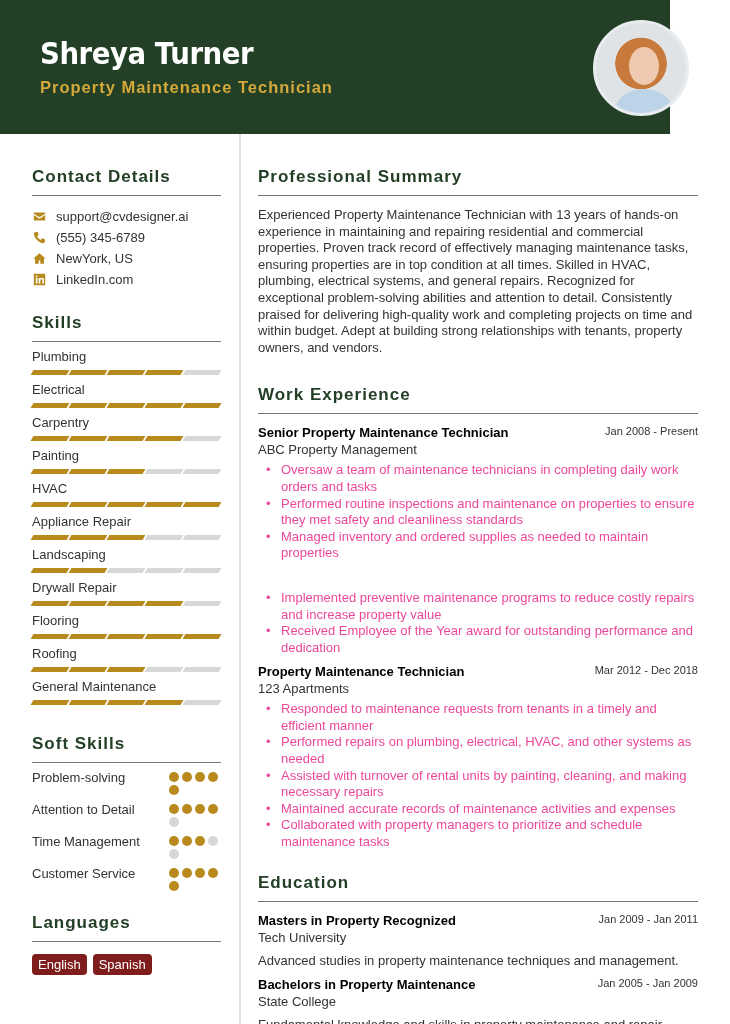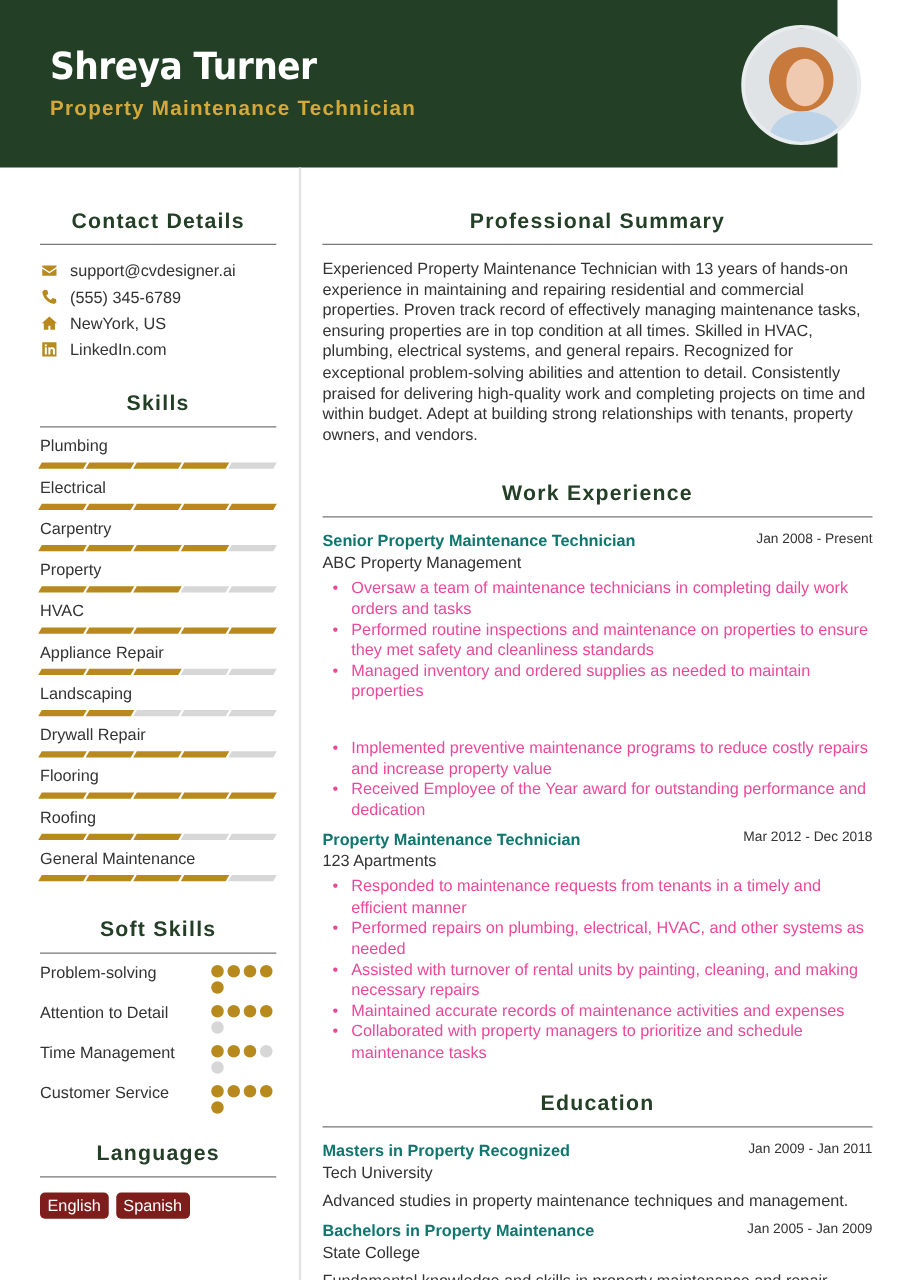--- a/index.html
+++ b/index.html
@@ -11,21 +11,21 @@
   .role { position:absolute; left:40px; top:78px; font-size:16.5px; color:#d4a93a; font-weight:bold; letter-spacing:1px; }
   .photo { position:absolute; left:593px; top:20px; width:96px; height:96px; border-radius:50%; background:radial-gradient(circle at 50% 45%, #f1d2bd 0 16%, #c87a3c 17% 38%, #dfe3e6 39% 100%); border:3px solid #e9ecee; overflow:hidden; }
   .photo .shirt { position:absolute; left:20px; top:66px; width:56px; height:40px; background:#bcd3e8; border-radius:50% 50% 0 0; }
   .photo .face { position:absolute; left:33px; top:24px; width:30px; height:38px; background:#efc9b0; border-radius:50%; }
 
   .divider-v { position:absolute; left:239px; top:134px; width:2px; height:890px; background:#e3e3e3; }
 
   .left { position:absolute; left:32px; top:134px; width:189px; }
   .right { position:absolute; left:258px; top:134px; width:440px; }
 
-  .sec-title { font-size:17px; font-weight:bold; color:#233f26; letter-spacing:1px; padding-bottom:8px; border-bottom:1.5px solid #777;text-align:center; }
+  .sec-title { font-size:17px; font-weight:bold; color:#233f26; letter-spacing:1px; padding-bottom:8px; border-bottom:1.5px solid #777; }
   .contact-list { margin-top:13px; }
   .contact-item { display:flex; align-items:flex-start; height:21px; font-size:13px; color:#333; }
   .contact-item .ic { width:14px; height:14px; margin-right:10px; display:flex; align-items:center; justify-content:center; }
   .ic svg { width:13px; height:13px; fill:#b88a1e; }
 
   .skill { margin-top:7px; }
   .skill-name { font-size:13px; color:#333; line-height:16px; }
   .bars { display:flex; gap:2px; margin-top:5px; }
   .bar { width:36px; height:5px; transform:skewX(-30deg); background:#d7d7d7; }
   .bar.on { background:#b88a1e; }
@@ -36,21 +36,21 @@
   .dot { width:10px; height:10px; border-radius:50%; background:#d7d7d7; }
   .dot.on { background:#b88a1e; }
 
   .langs { display:flex; gap:6px; margin-top:12px; }
   .lang { background:#7f1d1d; color:#fff; font-size:13px; padding:3px 6px; border-radius:4px; }
 
   .summary { font-size:13px; line-height:16.6px; color:#333; margin-top:11px; }
 
   .job { margin-top:11px; }
   .job-head { display:flex; justify-content:space-between; align-items:flex-start; }
-  .job-title { font-size:13px; color:#0f766e; font-weight:bold; }
+  .job-title { font-size:13px; color:#000000; font-weight:bold; }
   .job-date { font-size:11px; color:#333; }
   .job-org { font-size:13px; color:#333; margin-top:2px; }
   ul.bullets { list-style:none; margin-top:5px; }
   ul.bullets li { position:relative; padding-left:23px; font-size:13px; line-height:16.6px; color:#ec4899; }
   ul.bullets li::before { content:"\2022"; position:absolute; left:8px; top:0; }
   .edu-desc { font-size:13px; color:#333; margin-top:8px; }
 </style>
 </head>
 <body>
 
@@ -131,21 +131,21 @@
           <div class="skill-name">Carpentry</div>
           <div class="bars">
             <span class="bar on"></span>
             <span class="bar on"></span>
             <span class="bar on"></span>
             <span class="bar on"></span>
             <span class="bar"></span>
           </div>
         </div>
         <div class="skill">
-          <div class="skill-name">Property</div>
+          <div class="skill-name">Painting</div>
           <div class="bars">
             <span class="bar on"></span>
             <span class="bar on"></span>
             <span class="bar on"></span>
             <span class="bar"></span>
             <span class="bar"></span>
           </div>
         </div>
         <div class="skill">
           <div class="skill-name">HVAC</div>

